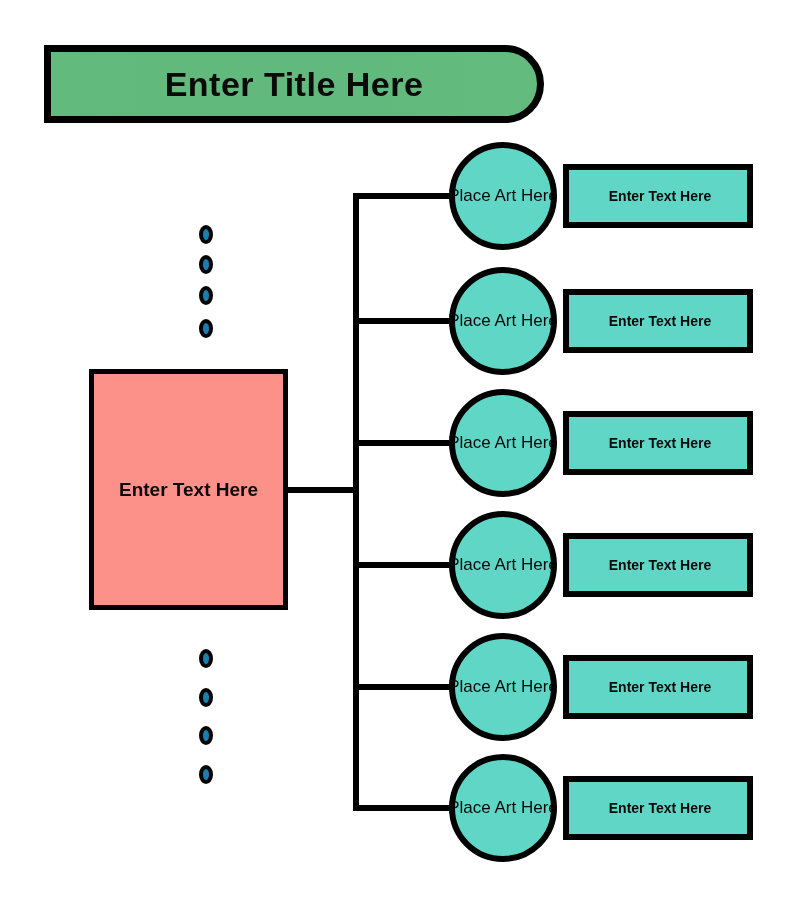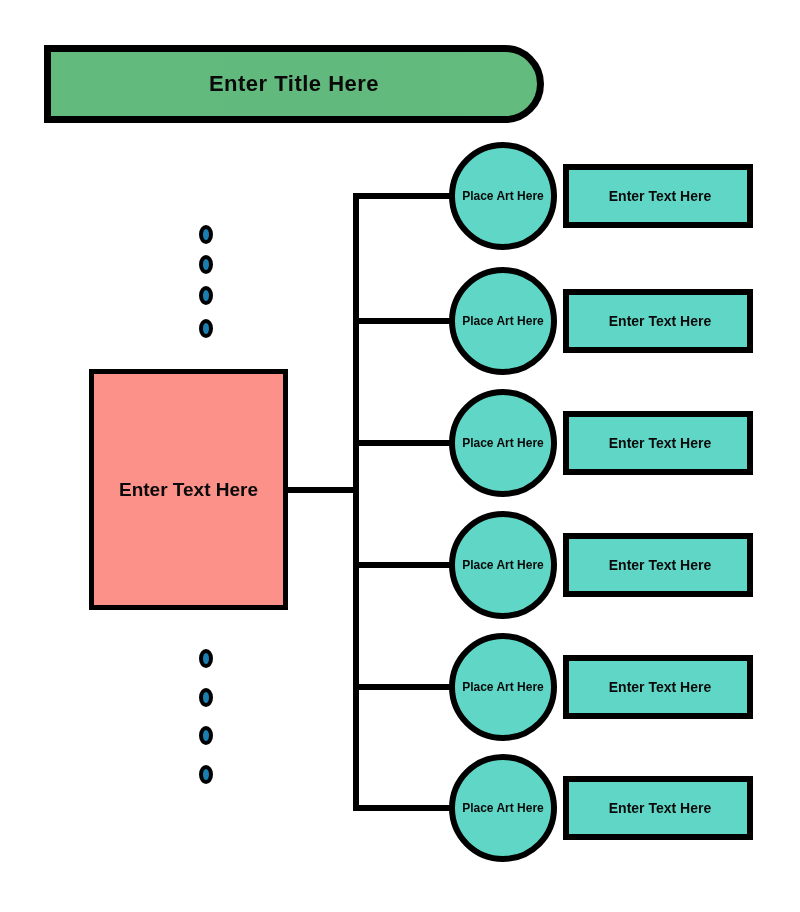--- a/index.html
+++ b/index.html
@@ -32,21 +32,21 @@
     height: 78px;
     box-sizing: border-box;
     background: linear-gradient(to right, #63ba7d 0%, #62b97d 55%, #63bb7e 100%);
     border: 7px solid #000000;
     border-radius: 0 44px 44px 0;
     display: flex;
     align-items: center;
     justify-content: center;
   }
   .title-banner-text {
-    font-size: 22px;
+    font-size: 34px;
     font-weight: bold;
     color: #0a0a0a;
     letter-spacing: 0.5px;
     line-height: 1;
     white-space: nowrap;
   }
 
   
   .root-box {
     position: absolute;
@@ -115,22 +115,22 @@
     height: 108px;
     box-sizing: border-box;
     background: #5fd6c6;
     border: 6px solid #000000;
     border-radius: 50%;
     display: flex;
     align-items: center;
     justify-content: center;
   }
   .row-circle-text {
-    font-size: 12px;
-    font-weight: bold;
+    font-size: 17px;
+    font-weight: normal;
     color: #0a0a0a;
     white-space: nowrap;
   }
 </style>
 </head>
 <body>
 
 <div id="diagram-canvas">
 
   <div class="title-banner">

